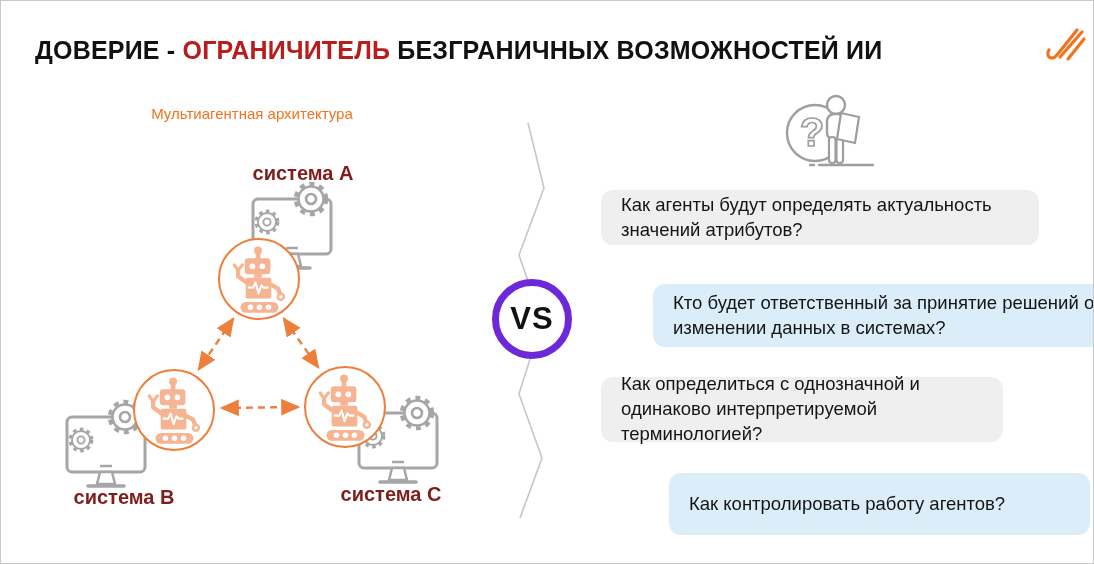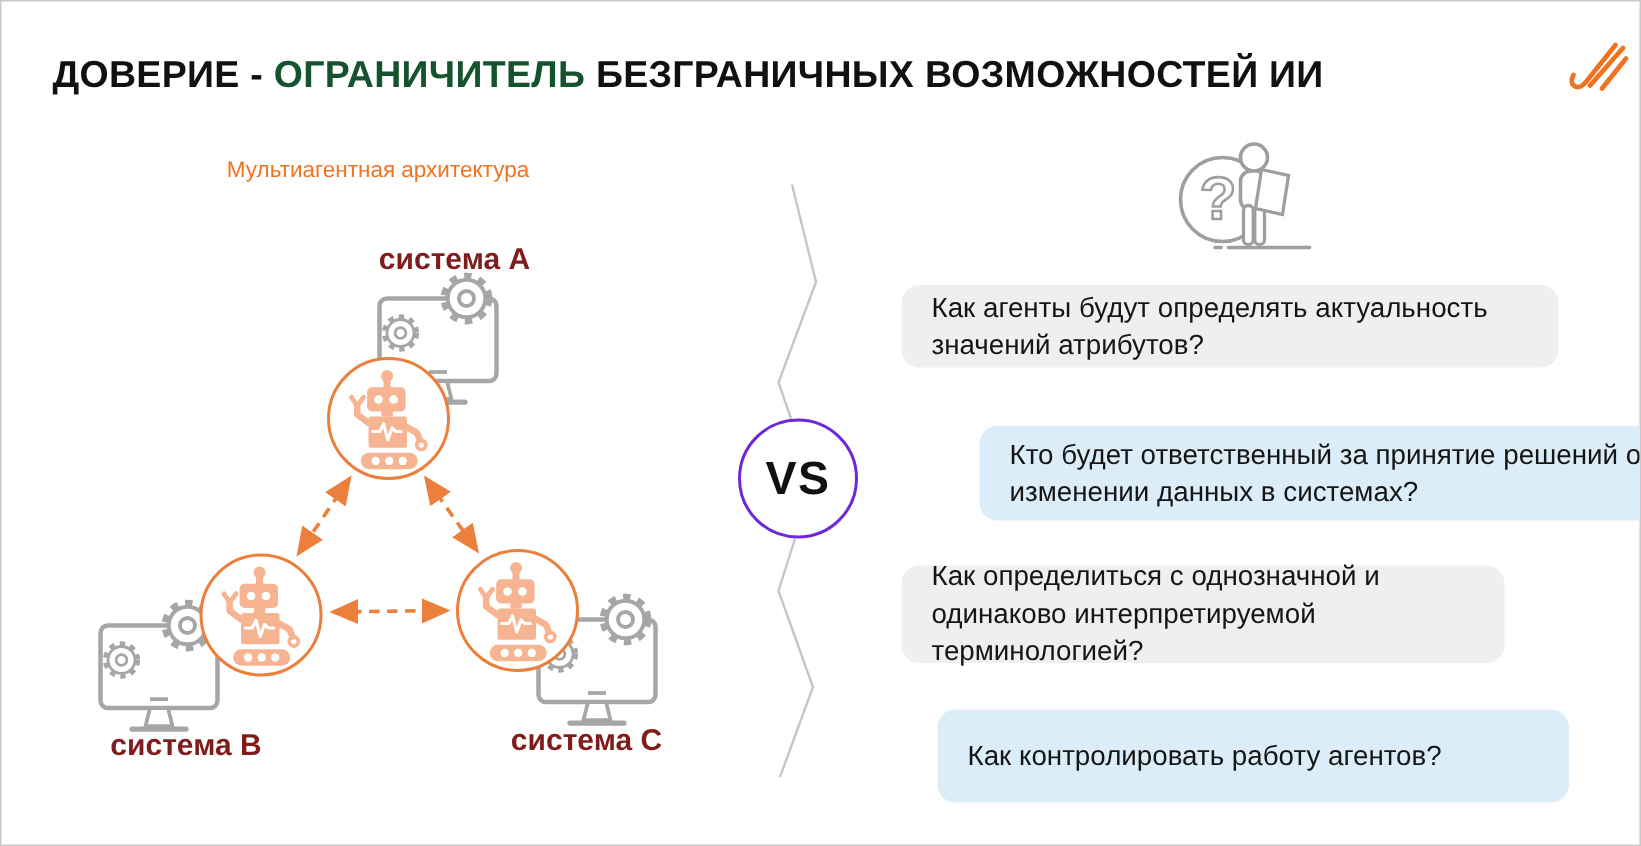--- a/index.html
+++ b/index.html
@@ -6,49 +6,49 @@
   .slide{
     position:relative;width:1094px;height:564px;background:#fff;
     border:1px solid #c9c9c9;box-sizing:border-box;overflow:hidden;
     font-family:"Liberation Sans", sans-serif;color:#1a1a1a;
   }
   .abs{position:absolute;}
   .title{
     left:34px;top:18px;font-size:25px;font-weight:bold;letter-spacing:.2px;
     white-space:nowrap;color:#111;
   }
-  .title .accent{color:#14532d;}
+  .title .accent{color:#b91c1c;}
   .left-heading{
     left:58px;top:104px;width:386px;text-align:center;
     font-size:15px;font-weight:normal;color:#f0731f;
   }
   .sys-label{
     width:220px;text-align:center;font-size:20px;font-weight:bold;color:#7f1d1d;
   }
   .lbl-a{left:192px;top:161px;}
   .lbl-b{left:13px;top:485px;}
   .lbl-c{left:280px;top:482px;}
   .gfx{left:0;top:0;pointer-events:none;}
   .vs-badge{
     left:491px;top:278px;width:80px;height:80px;border-radius:50%;
-    background:#fff;border:2px solid #6d28d9;box-sizing:border-box;
+    background:#fff;border:7px solid #6d28d9;box-sizing:border-box;
     display:flex;align-items:center;justify-content:center;
     font-size:31px;font-weight:bold;color:#111;letter-spacing:1px;
   }
   .bubble{
     border-radius:12px;padding:9px 20px;box-sizing:border-box;
     font-size:18.5px;line-height:1.35;color:#151515;
     display:flex;align-items:center;
   }
   .bubble-gray{background:#efefef;}
   .bubble-blue{background:#dbedf9;}
   .b1{left:600px;top:189px;width:438px;height:55px;}
   .b2{left:652px;top:283px;width:499px;height:63px;}
   .b3{left:600px;top:376px;width:402px;height:65px;}
-  .b4{left:624px;top:472px;width:421px;height:62px;}
+  .b4{left:668px;top:472px;width:421px;height:62px;}
 </style>
 </head>
 <body>
 
 <div class="slide">
 
   <svg class="abs gfx" width="1094" height="564" viewBox="0 0 1094 564" aria-hidden="true">
     <defs>
       <g id="gear">
         <circle r="14" fill="none" stroke="#a6a6a6" stroke-width="6.5" stroke-dasharray="4.6 4.55"></circle>

